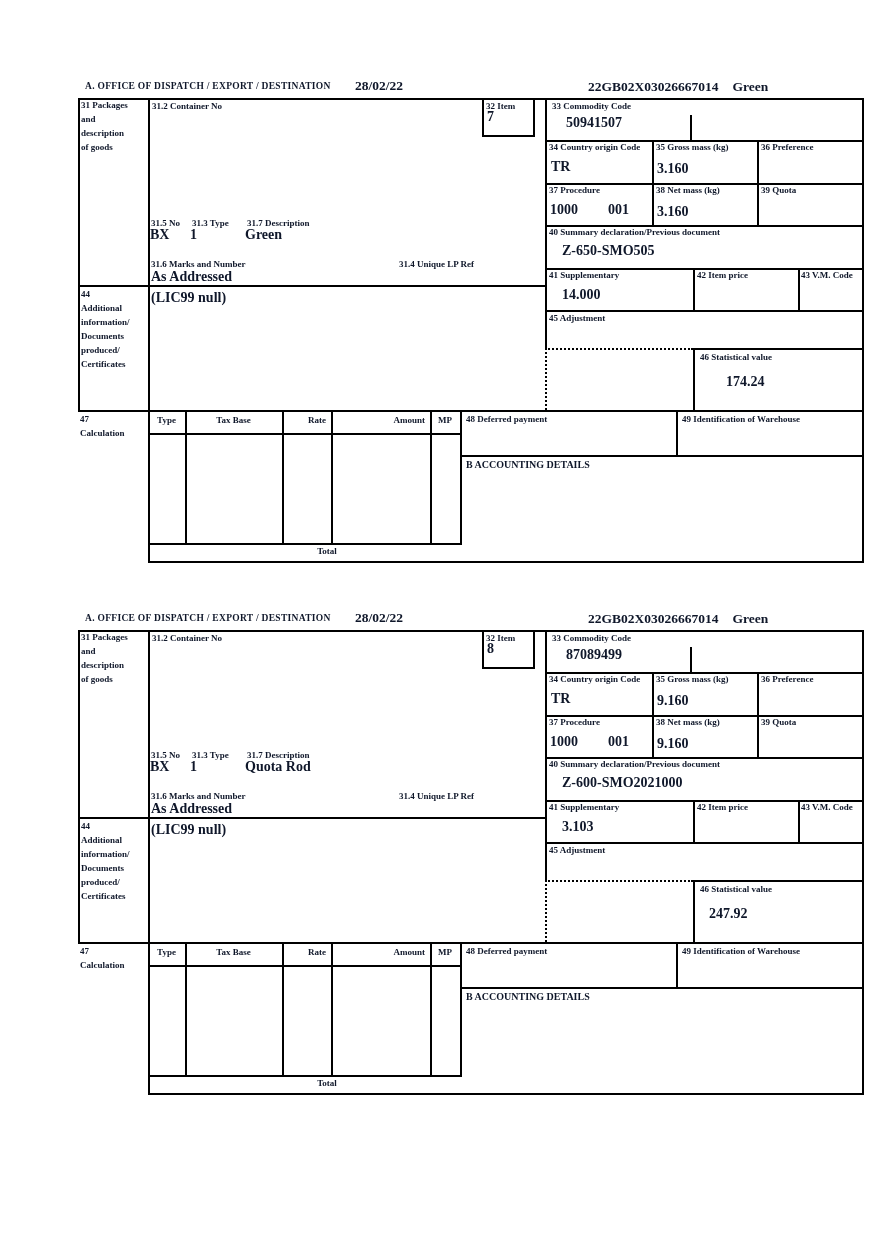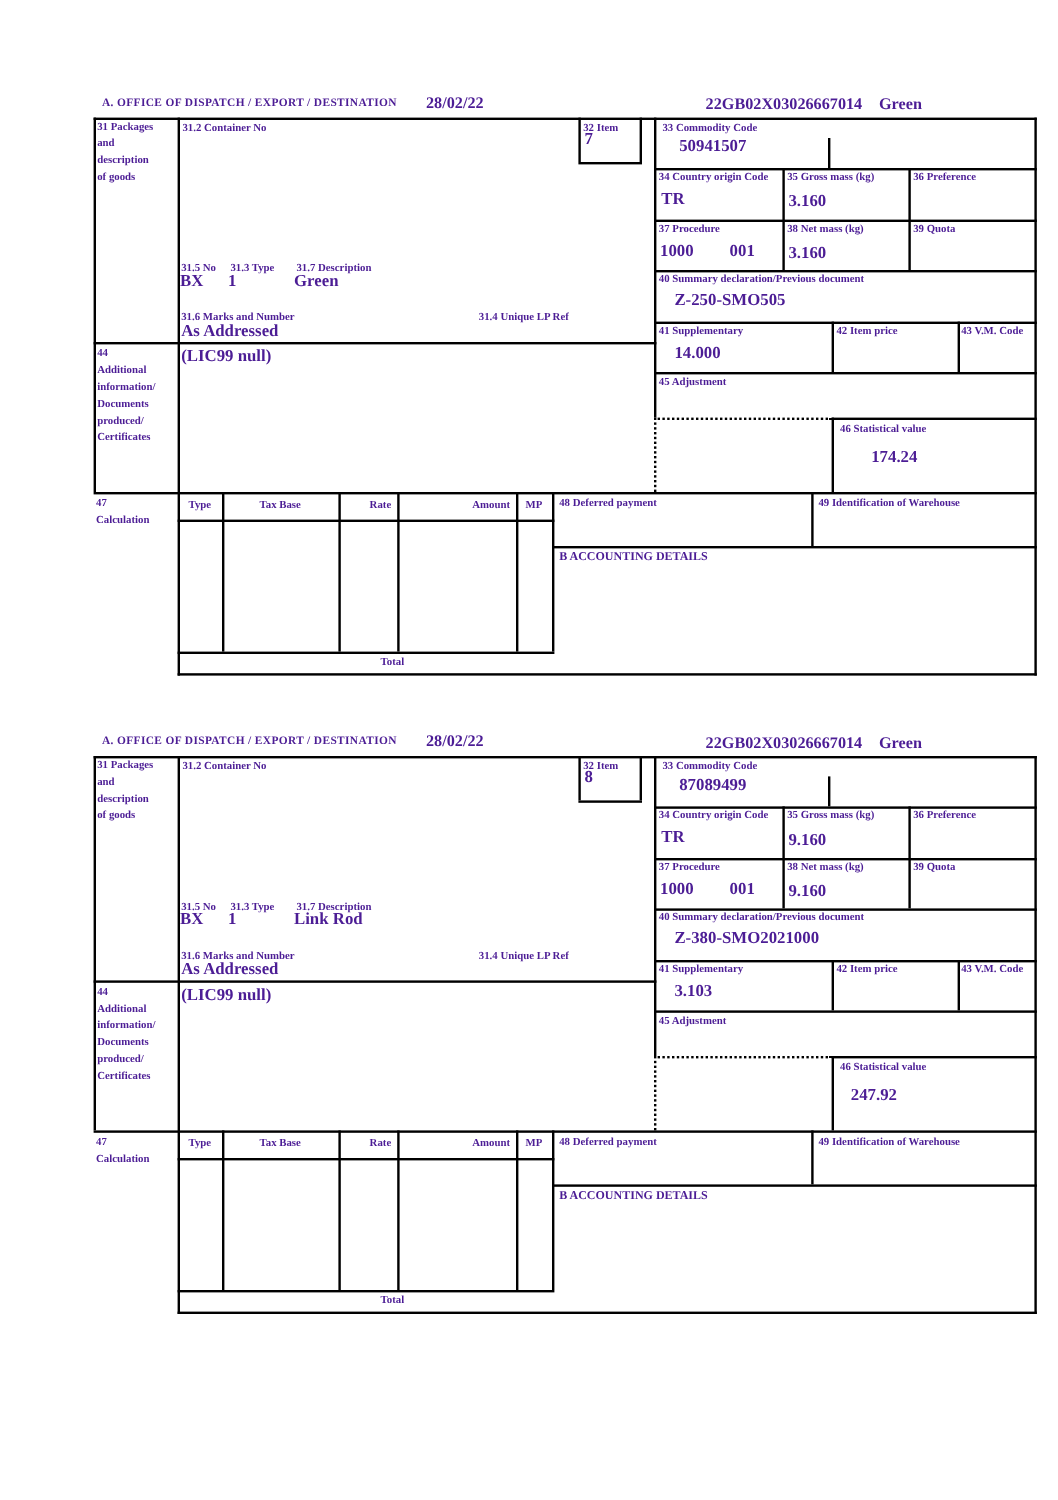--- a/index.html
+++ b/index.html
@@ -1,17 +1,17 @@
 <!DOCTYPE html>
 <html><head>
 <meta charset="utf-8">
 <style>
   html,body{margin:0;padding:0;background:#fff;}
   .page{position:relative;width:882px;height:1250px;background:#fff;
-        font-family:"Liberation Serif",serif;font-weight:bold;color:#4c1d95;overflow:hidden;}
+        font-family:"Liberation Serif",serif;font-weight:bold;color:#0f172a;overflow:hidden;}
   .section{position:absolute;left:0;width:882px;height:500px;}
   .ln{position:absolute;background:#000;}
   .dh{position:absolute;height:0;border-top:2px dotted #000;}
   .dv{position:absolute;width:0;border-left:2px dotted #000;}
   .lbl{position:absolute;font-size:9px;line-height:1.15;white-space:nowrap;}
   .val{position:absolute;font-size:14px;line-height:1.05;white-space:nowrap;}
   .big{position:absolute;font-size:13.5px;line-height:1.05;white-space:nowrap;}
   .ctr{text-align:center;}
   .rt{text-align:right;}
 </style>
@@ -79,21 +79,21 @@
     <div class="lbl" style="left:761px;top:64px">36 Preference</div>
 
     <div class="lbl" style="left:549px;top:107px">37 Procedure</div>
     <div class="val" style="left:550px;top:125px">1000</div>
     <div class="val" style="left:608px;top:125px">001</div>
     <div class="lbl" style="left:656px;top:107px">38 Net mass (kg)</div>
     <div class="val" style="left:657px;top:127px">3.160</div>
     <div class="lbl" style="left:761px;top:107px">39 Quota</div>
 
     <div class="lbl" style="left:549px;top:149px">40 Summary declaration/Previous document</div>
-    <div class="val" style="left:562px;top:166px">Z-250-SMO505</div>
+    <div class="val" style="left:562px;top:166px">Z-650-SMO505</div>
 
     <div class="lbl" style="left:549px;top:192px">41 Supplementary</div>
     <div class="val" style="left:562px;top:210px">14.000</div>
     <div class="lbl" style="left:697px;top:192px">42 Item price</div>
     <div class="lbl" style="left:801px;top:192px">43 V.M. Code</div>
 
     <div class="lbl" style="left:549px;top:235px">45 Adjustment</div>
     <div class="lbl" style="left:700px;top:274px">46 Statistical value</div>
     <div class="val" style="left:726px;top:297px">174.24</div>
 
@@ -188,37 +188,37 @@
     <div class="lbl" style="left:761px;top:64px">36 Preference</div>
 
     <div class="lbl" style="left:549px;top:107px">37 Procedure</div>
     <div class="val" style="left:550px;top:125px">1000</div>
     <div class="val" style="left:608px;top:125px">001</div>
     <div class="lbl" style="left:656px;top:107px">38 Net mass (kg)</div>
     <div class="val" style="left:657px;top:127px">9.160</div>
     <div class="lbl" style="left:761px;top:107px">39 Quota</div>
 
     <div class="lbl" style="left:549px;top:149px">40 Summary declaration/Previous document</div>
-    <div class="val" style="left:562px;top:166px">Z-380-SMO2021000</div>
+    <div class="val" style="left:562px;top:166px">Z-600-SMO2021000</div>
 
     <div class="lbl" style="left:549px;top:192px">41 Supplementary</div>
     <div class="val" style="left:562px;top:210px">3.103</div>
     <div class="lbl" style="left:697px;top:192px">42 Item price</div>
     <div class="lbl" style="left:801px;top:192px">43 V.M. Code</div>
 
     <div class="lbl" style="left:549px;top:235px">45 Adjustment</div>
     <div class="lbl" style="left:700px;top:274px">46 Statistical value</div>
     <div class="val" style="left:709px;top:297px">247.92</div>
 
     <div class="lbl" style="left:151px;top:140px">31.5 No</div>
     <div class="lbl" style="left:192px;top:140px">31.3 Type</div>
     <div class="lbl" style="left:247px;top:140px">31.7 Description</div>
     <div class="val" style="left:150px;top:150px">BX</div>
     <div class="val" style="left:190px;top:150px">1</div>
-    <div class="val" style="left:245px;top:150px">Link Rod</div>
+    <div class="val" style="left:245px;top:150px">Quota Rod</div>
 
     <div class="lbl" style="left:151px;top:181px">31.6 Marks and Number</div>
     <div class="lbl" style="left:399px;top:181px">31.4 Unique LP Ref</div>
     <div class="val" style="left:151px;top:192px">As Addressed</div>
 
     <div class="lbl" style="left:81px;top:211px">44</div>
     <div class="lbl" style="left:81px;top:225px">Additional</div>
     <div class="lbl" style="left:81px;top:239px">information/</div>
     <div class="lbl" style="left:81px;top:253px">Documents</div>
     <div class="lbl" style="left:81px;top:267px">produced/</div>

